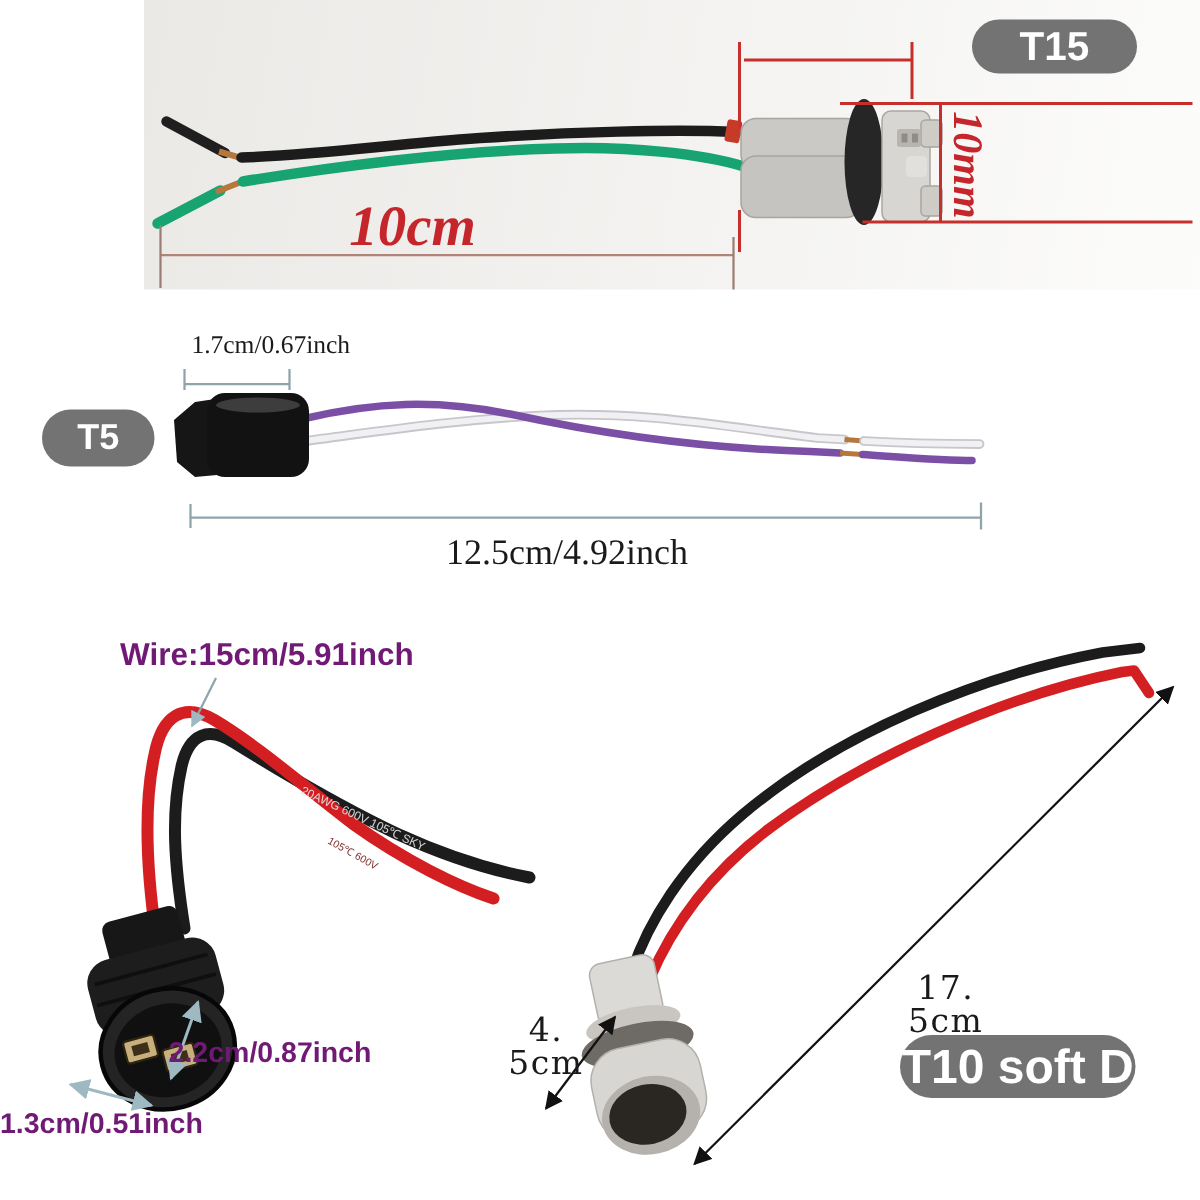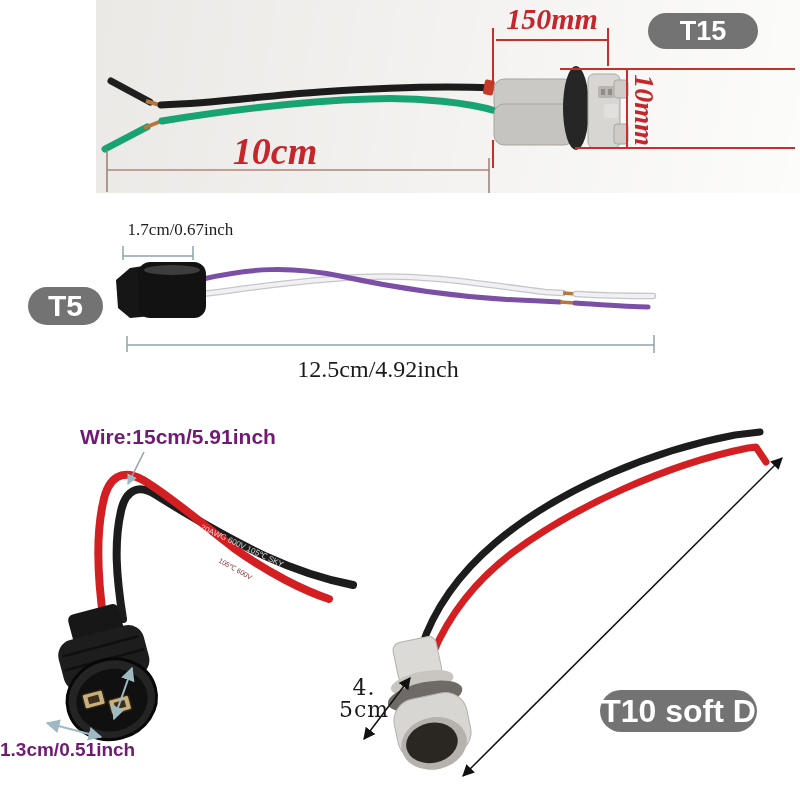--- a/index.html
+++ b/index.html
@@ -16,21 +16,21 @@
   .dim-bold{color:#701a75;font-family:"Liberation Sans",sans-serif;font-weight:bold;
             text-align:center;line-height:1;}
   .dim-mono{color:#1a1a1a;font-family:"DejaVu Serif","Liberation Serif",serif;text-align:center;
             line-height:1;letter-spacing:1px;}
   #lbl-150mm{left:494px;top:4px;width:116px;font-size:30px;}
   #pill-t15{left:648px;top:13px;width:110px;height:36px;font-size:27px;}
   #lbl-10mm{left:658px;top:70px;width:80px;height:30px;font-size:28px;
             transform:rotate(90deg);transform-origin:0 0;}
   #lbl-10cm{left:205px;top:132px;width:140px;font-size:38px;}
   #lbl-17cm{left:103px;top:221px;width:115px;font-size:17px;margin-left:20px;}
-  #pill-t5{left:28px;top:287px;width:75px;height:38px;font-size:30px;}
+  #pill-t5{left:28px;top:273px;width:75px;height:38px;font-size:24px;}
   #lbl-125cm{left:275px;top:357px;width:206px;font-size:24px;}
   #lbl-wire15{left:80px;top:426px;width:168px;font-size:21px;}
   #lbl-22cm{left:110px;top:693px;width:140px;font-size:19px;}
   #lbl-13cm{left:0px;top:740px;width:132px;font-size:19px;}
   #pill-t10c{left:157px;top:738px;width:150px;height:38px;font-size:30px;}
   #lbl-25cm{left:328px;top:677px;width:72px;font-size:22px;}
   #lbl-175cm{left:583px;top:649px;width:95px;font-size:22px;}
   #pill-t10d{left:600px;top:690px;width:157px;height:42px;font-size:32px;}
   svg{position:absolute;left:0;top:0;}
 </style>
@@ -148,28 +148,29 @@
       <rect x="392" y="696" width="74" height="62" rx="22" fill="#d8d6d2" stroke="#b3b0ac" stroke-width="1"></rect>
       <ellipse cx="427" cy="744" rx="33" ry="26" fill="#b5b1ac"></ellipse>
       <ellipse cx="425" cy="743" rx="26" ry="20" fill="#2a2622"></ellipse>
     </g>
     <g>
       <line x1="410" y1="678" x2="364" y2="739" stroke="#111111" stroke-width="1.5" marker-start="url(#mb)" marker-end="url(#mb)"></line>
       <line x1="463" y1="776" x2="782" y2="458" stroke="#111111" stroke-width="1.5" marker-start="url(#mb)" marker-end="url(#mb)"></line>
     </g>
   </svg>
 
-  <div id="lbl-150mm" class="abs dim-red">150mm</div>
   <div id="pill-t15" class="abs pill">T15</div>
   <div id="lbl-10mm" class="abs dim-red">10mm</div>
   <div id="lbl-10cm" class="abs dim-red">10cm</div>
 
   <div id="lbl-17cm" class="abs dim-serif">1.7cm/0.67inch</div>
   <div id="pill-t5" class="abs pill">T5</div>
   <div id="lbl-125cm" class="abs dim-serif">12.5cm/4.92inch</div>
 
   <div id="lbl-wire15" class="abs dim-bold">Wire:15cm/5.91inch</div>
+  <div id="lbl-22cm" class="abs dim-bold">2.2cm/0.87inch</div>
   <div id="lbl-13cm" class="abs dim-bold">1.3cm/0.51inch</div>
 
   <div id="lbl-25cm" class="abs dim-mono">4. 5cm</div>
+  <div id="lbl-175cm" class="abs dim-mono">17. 5cm</div>
   <div id="pill-t10d" class="abs pill">T10 soft D</div>
 
 </div>
 
 </body></html>

